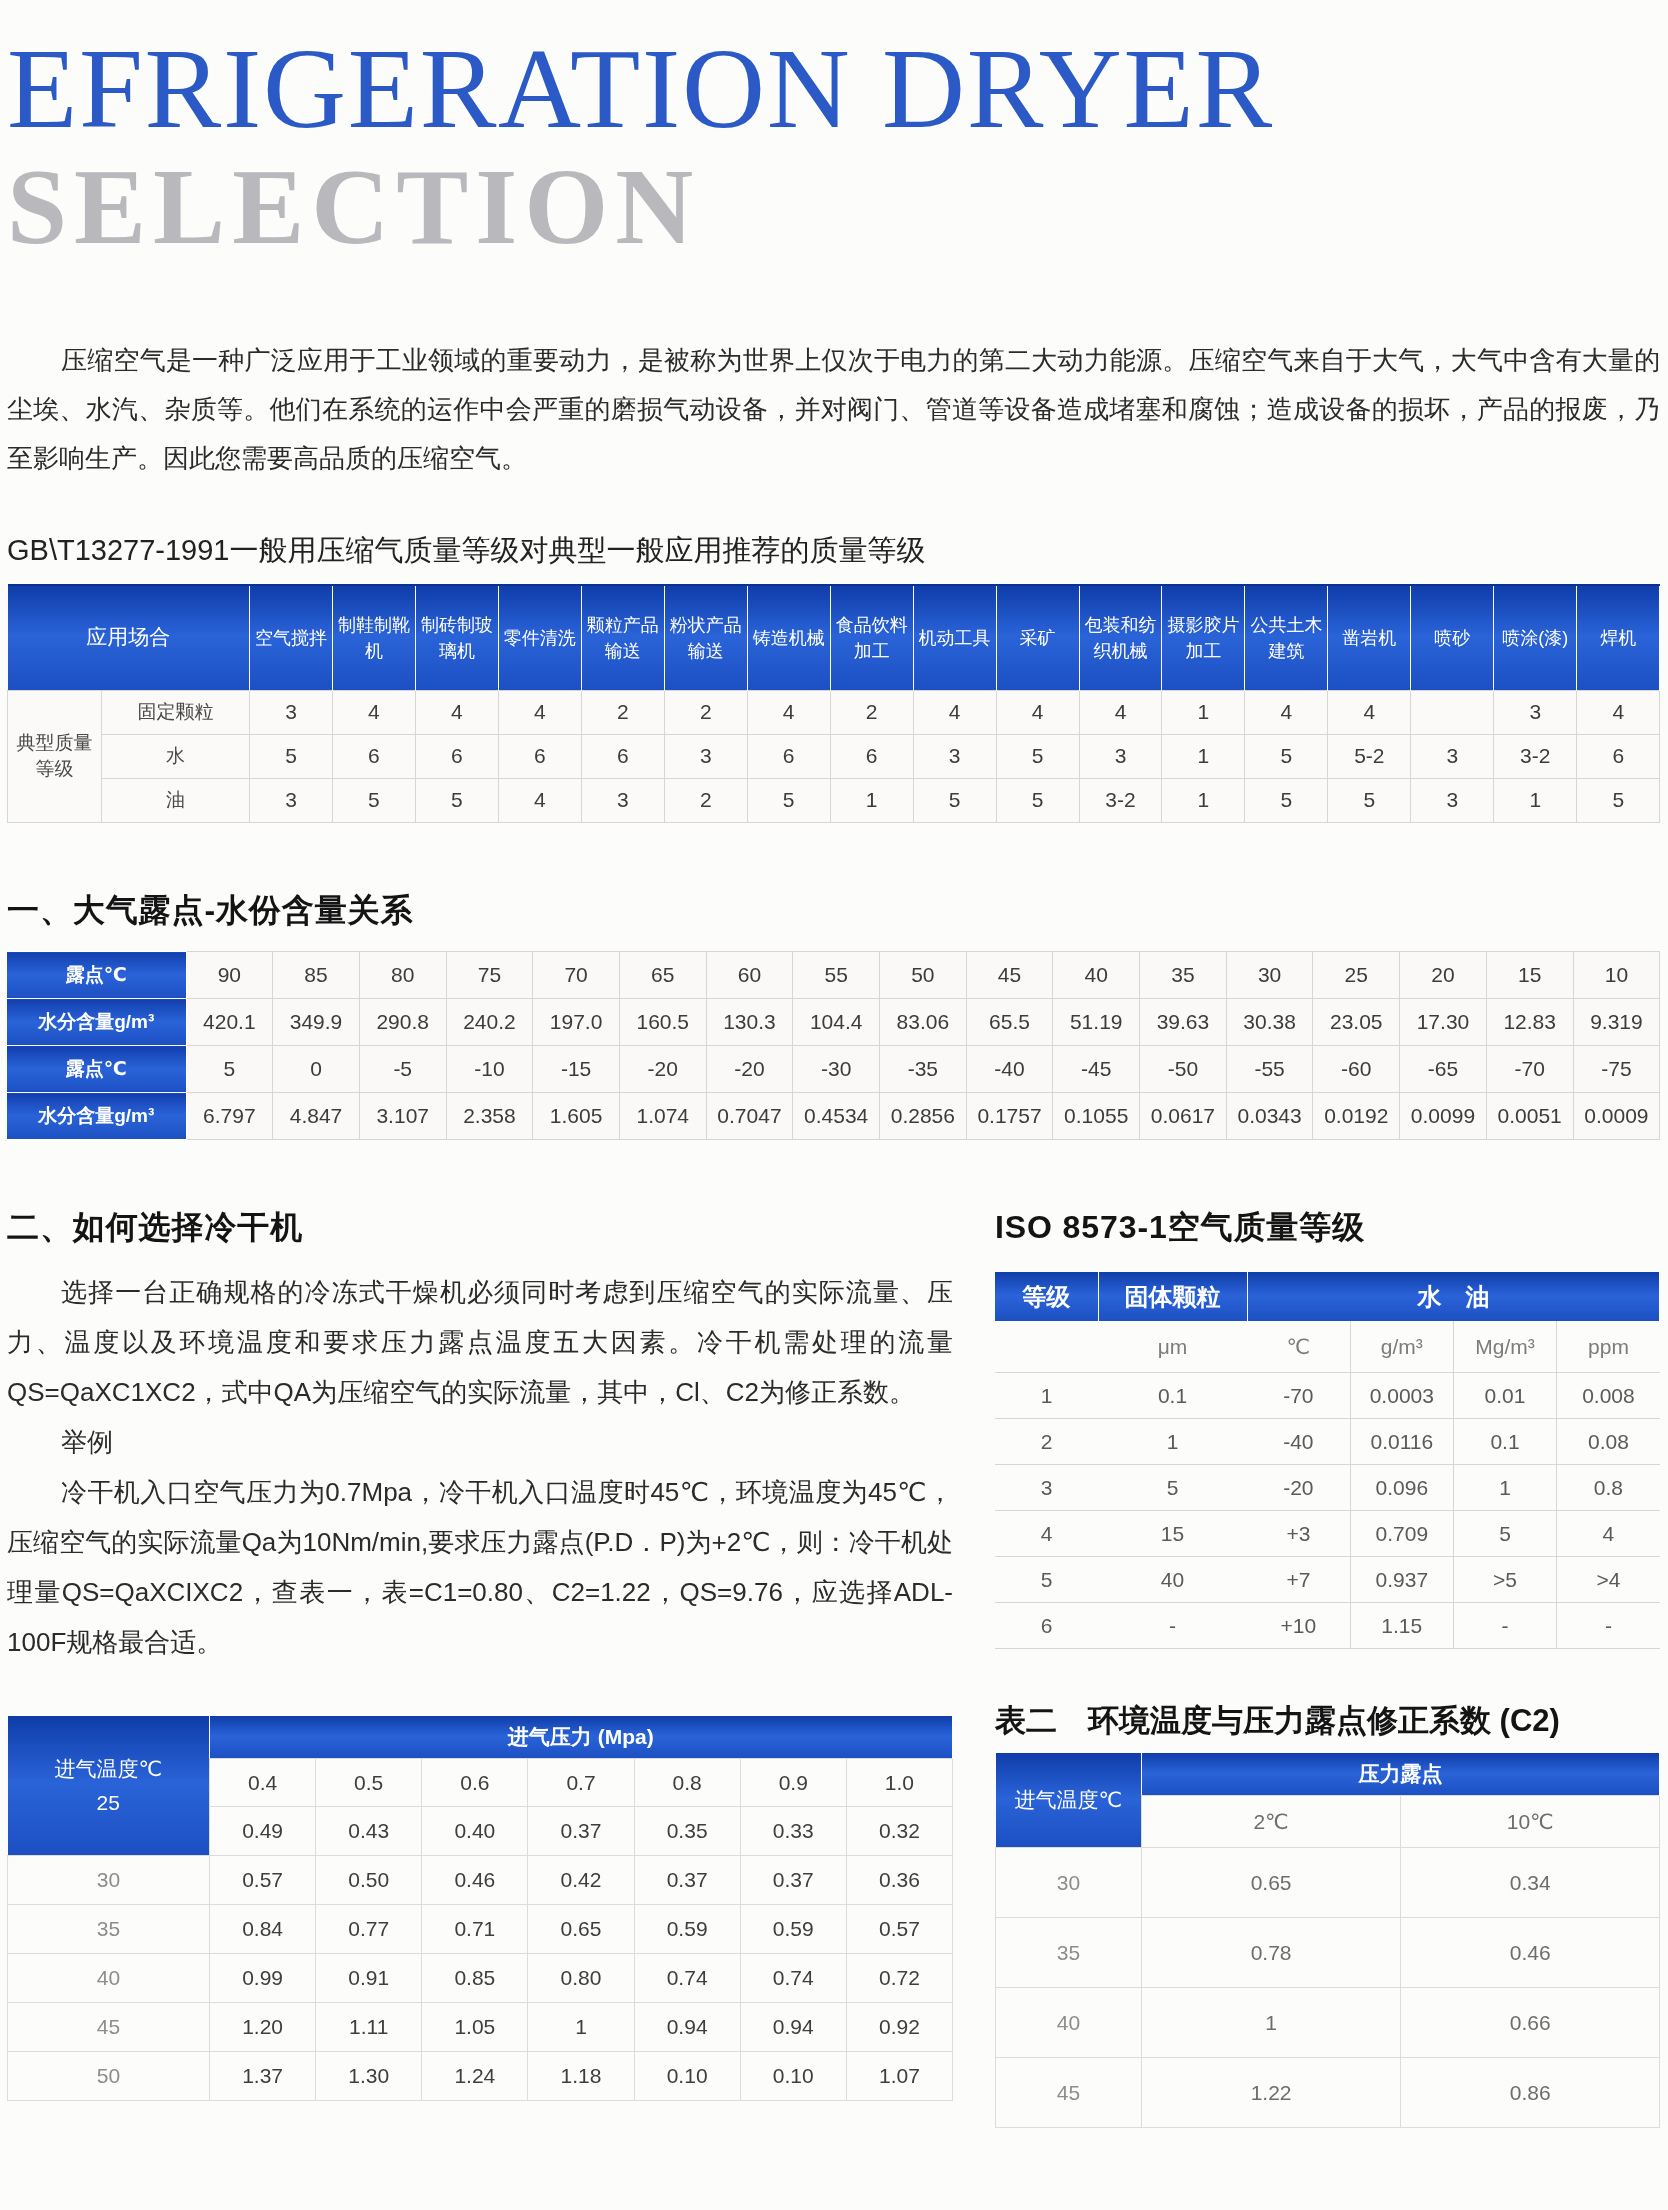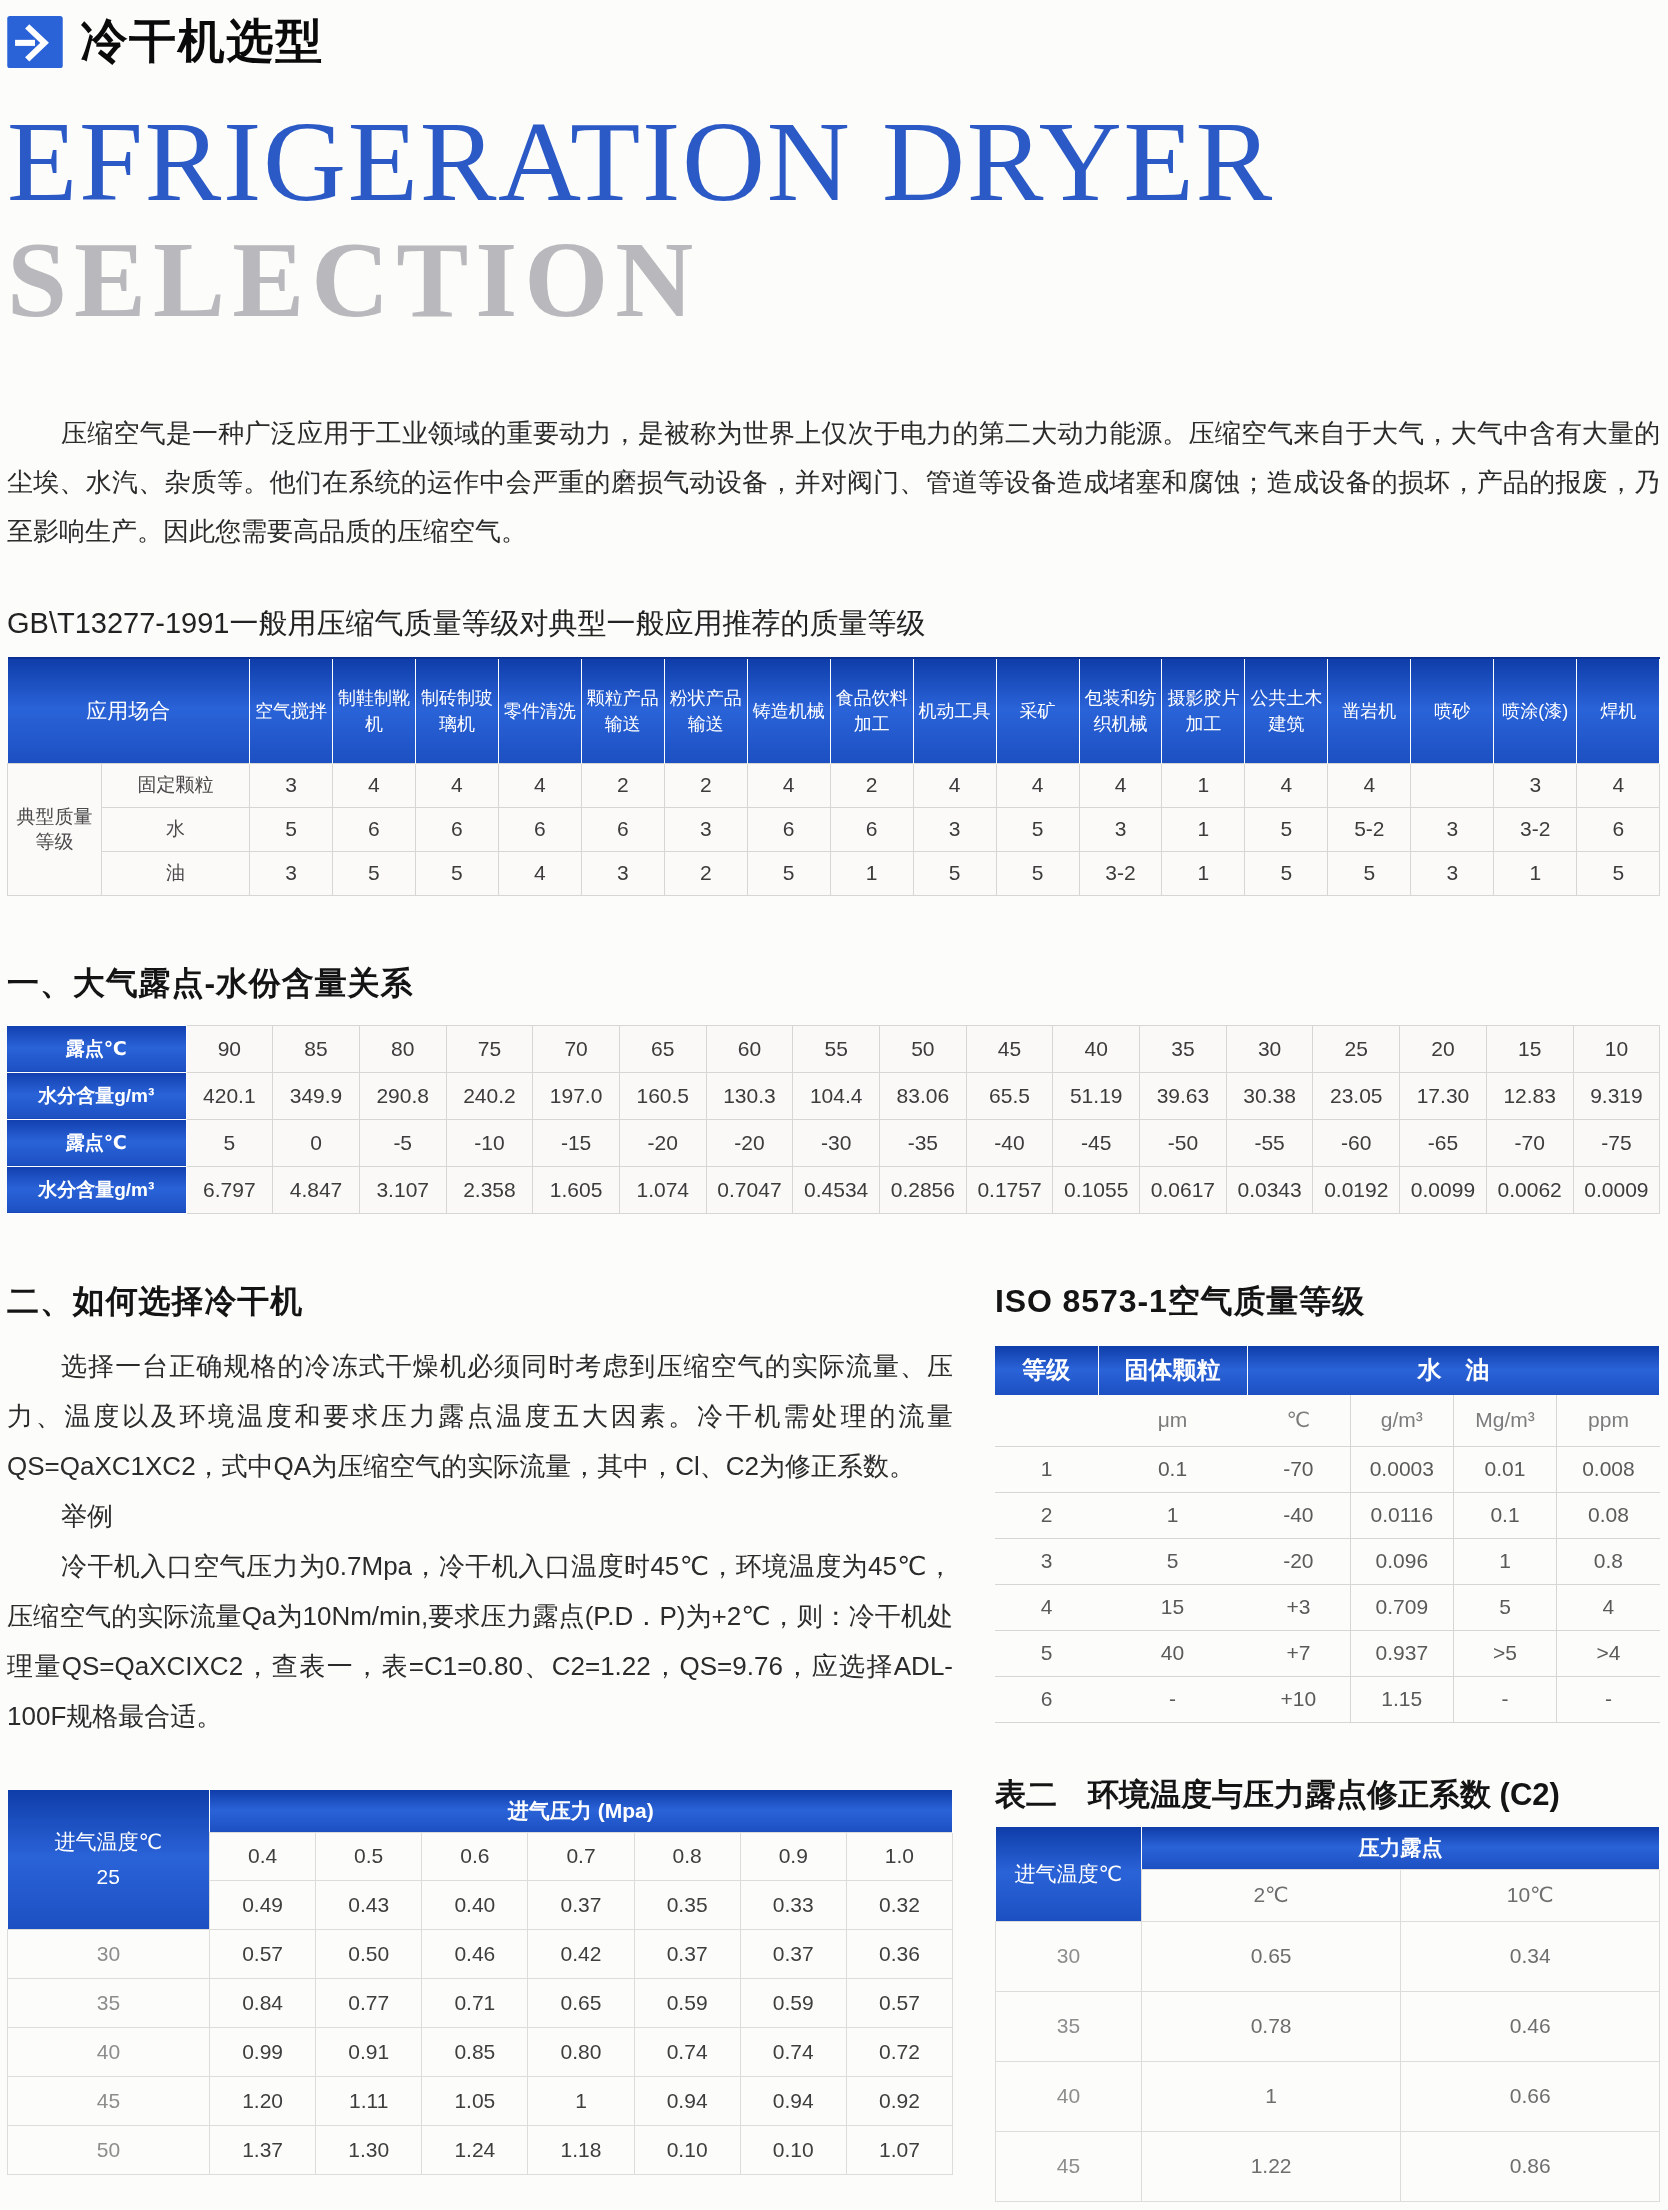--- a/index.html
+++ b/index.html
@@ -73,30 +73,20 @@
   .t2 .bluehead th{height:40px;}
   .t2 .press td{height:49px;}
   .t2 td{height:67px;color:#6e6e6e;}
   .rlabel{color:#8d8d8d !important;}
 </style>
 </head>
 <body>
 
 <div class="page">
 
-  <div class="hdr">
-    <div class="hdr-icon">
-      <svg width="56" height="52" viewBox="0 0 64 60" xmlns="http://www.w3.org/2000/svg">
-        <rect x="0" y="0" width="64" height="60" rx="3" fill="#2a63d8"></rect>
-        <path d="M9 31 H32" stroke="#ffffff" stroke-width="7" fill="none"></path>
-        <path d="M23 12 L43 31 L23 50" stroke="#ffffff" stroke-width="7" fill="none" stroke-linejoin="miter"></path>
-      </svg>
-    </div>
-    <div class="hdr-title">冷干机选型</div>
-  </div>
   <div class="en1">EFRIGERATION DRYER</div>
   <div class="en2">SELECTION</div>
 
   <p class="intro">压缩空气是一种广泛应用于工业领域的重要动力，是被称为世界上仅次于电力的第二大动力能源。压缩空气来自于大气，大气中含有大量的尘埃、水汽、杂质等。他们在系统的运作中会严重的磨损气动设备，并对阀门、管道等设备造成堵塞和腐蚀；造成设备的损坏，产品的报废，乃至影响生产。因此您需要高品质的压缩空气。</p>
 
   <h2 class="gb-title">GB\T13277-1991一般用压缩气质量等级对典型一般应用推荐的质量等级</h2>
   <table class="tbl gb">
     <colgroup>
         <col style="width:94px">
         <col style="width:148px">
@@ -262,21 +252,21 @@
           <td>1.074</td>
           <td>0.7047</td>
           <td>0.4534</td>
           <td>0.2856</td>
           <td>0.1757</td>
           <td>0.1055</td>
           <td>0.0617</td>
           <td>0.0343</td>
           <td>0.0192</td>
           <td>0.0099</td>
-          <td>0.0062</td>
+          <td>0.0051</td>
           <td>0.0009</td>
         </tr>
     </tbody>
   </table>
 
   <div class="cols">
     <div class="col-left">
       <h2 class="sec-title">二、如何选择冷干机</h2>
       <p class="body-p first">选择一台正确规格的冷冻式干燥机必须同时考虑到压缩空气的实际流量、压力、温度以及环境温度和要求压力露点温度五大因素。冷干机需处理的流量QS=QaXC1XC2，式中QA为压缩空气的实际流量，其中，Cl、C2为修正系数。</p>
       <p class="body-p">举例</p>

